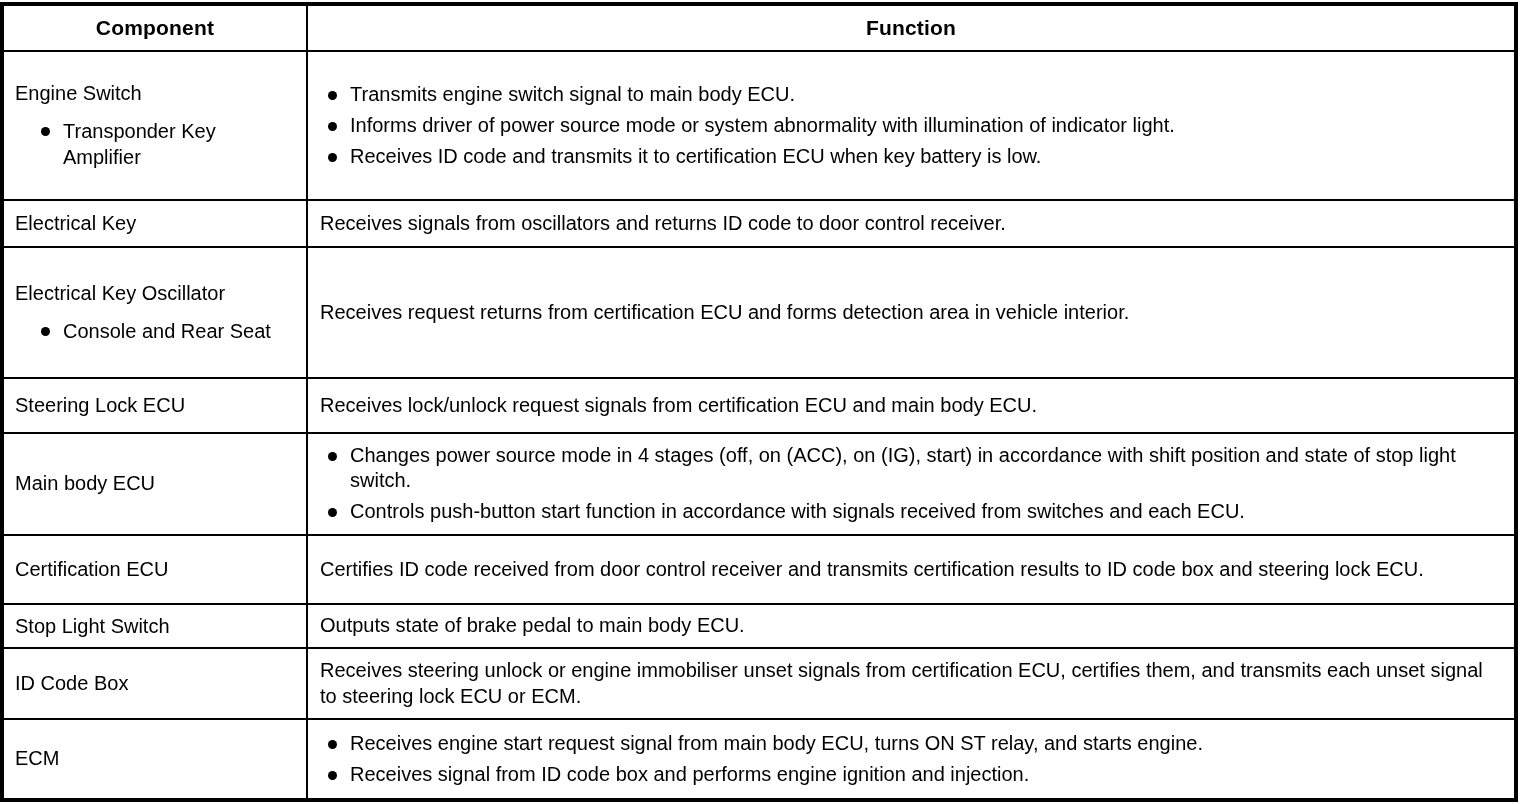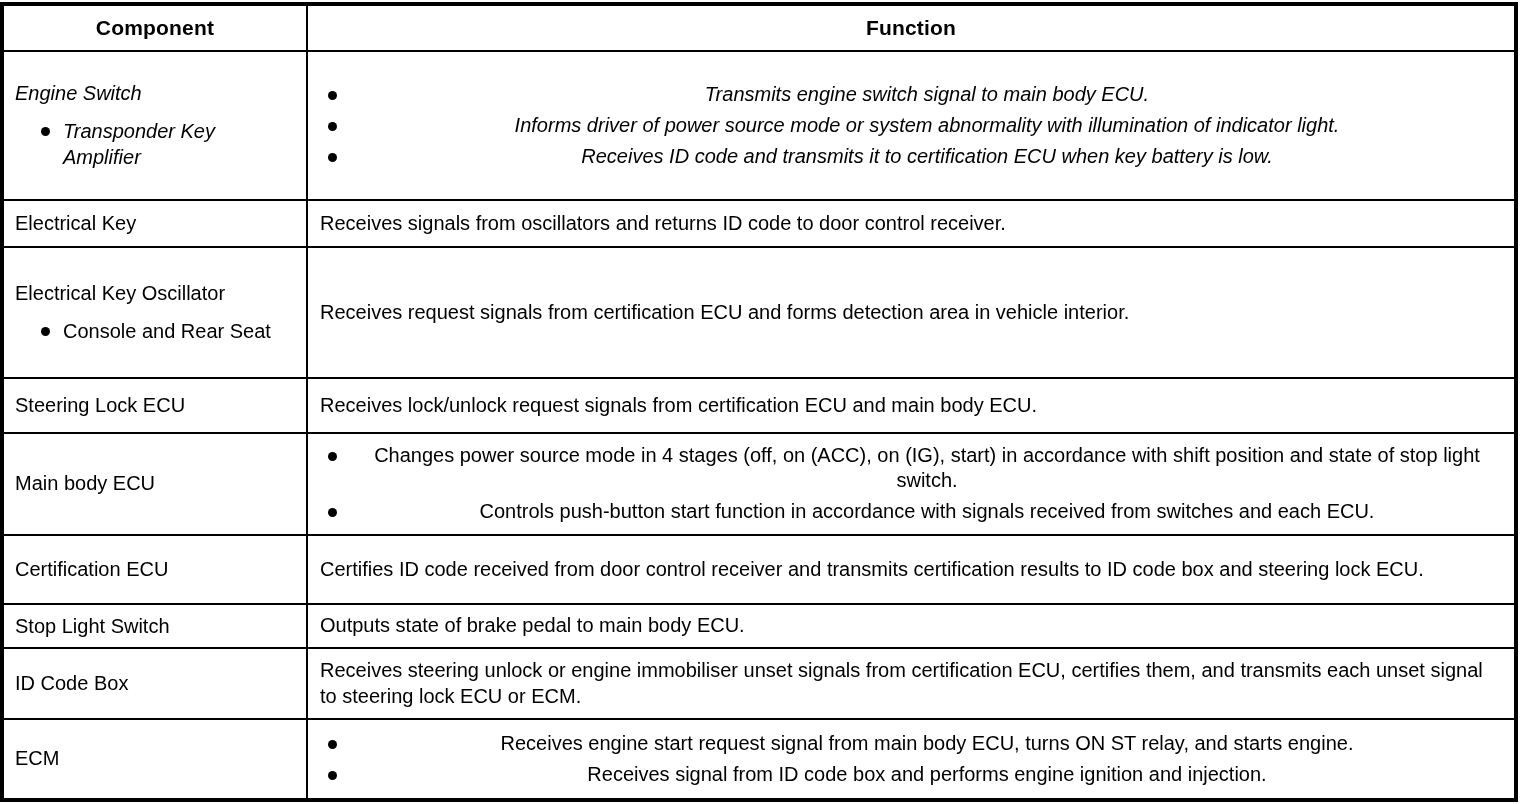--- a/index.html
+++ b/index.html
@@ -74,21 +74,20 @@
     list-style: none;
     margin: 0;
     padding: 0;
   }
   ul.blist li {
     position: relative;
     padding-left: 30px;
     margin: 0 0 6px 0;
     font-size: 20px;
     line-height: 1.25;
-    text-align: center;
   }
   ul.blist li:last-child { margin-bottom: 0; }
   ul.blist li::before {
     content: "";
     position: absolute;
     left: 8px;
     top: 9px;
     width: 9px;
     height: 9px;
     border-radius: 50%;
@@ -119,21 +118,21 @@
   }
 
   
   p.fn-text {
     margin: 0;
     font-size: 20px;
     line-height: 1.28;
   }
 
   
-  tr.r-engine-switch td      { height: 142px; font-style: italic; }
+  tr.r-engine-switch td      { height: 142px; }
   tr.r-electrical-key td     { height: 44px;  }
   tr.r-key-oscillator td     { height: 125px; }
   tr.r-steering-lock td      { height: 52px;  }
   tr.r-door-receiver td      { height: 43px;  }
   tr.r-main-body td          { height: 80px; }
   tr.r-certification td      { height: 66px;  }
   tr.r-stop-light td         { height: 42px; margin-top: 28px;  }
   tr.r-id-code-box td        { height: 66px;  }
   tr.r-ecm td                { height: 77px;  }
 
@@ -195,21 +194,21 @@
         <td class="top-align">
           <div class="cell">
             <div class="comp-name">Electrical Key Oscillator</div>
             <ul class="sublist">
               <li>Console and Rear Seat</li>
             </ul>
           </div>
         </td>
         <td>
           <div class="cell fn">
-            <p class="fn-text">Receives request signals from certification ECU and forms detection area in vehicle interior.</p>
+            <p class="fn-text">Receives request returns from certification ECU and forms detection area in vehicle interior.</p>
           </div>
         </td>
       </tr>
 
       <tr class="r-steering-lock">
         <td>
           <div class="cell">
             <div class="comp-name">Steering Lock ECU</div>
           </div>
         </td>

